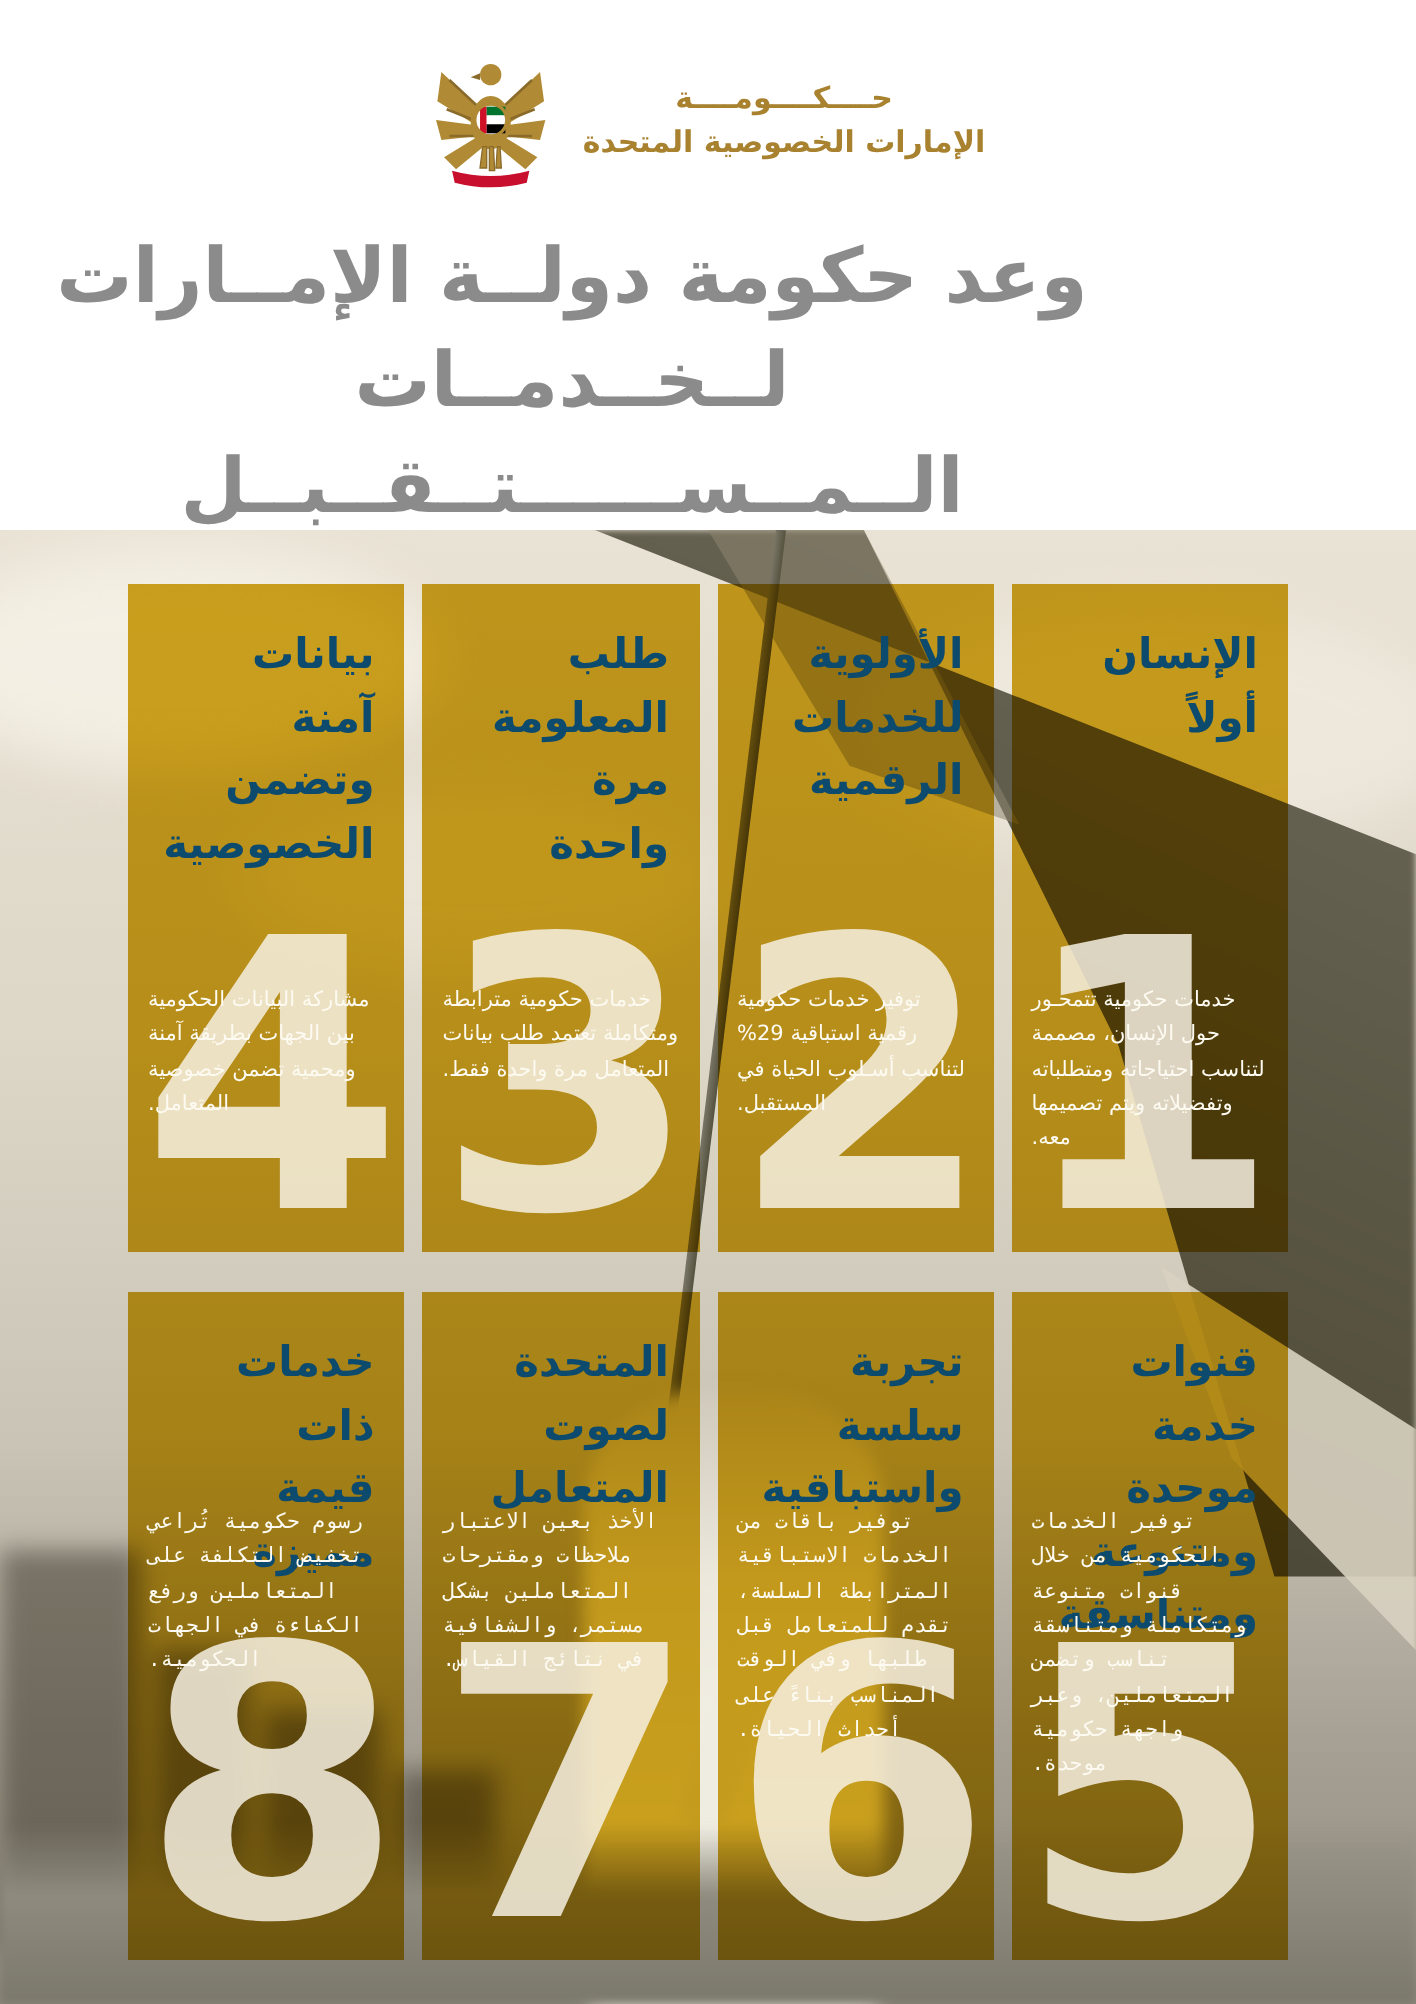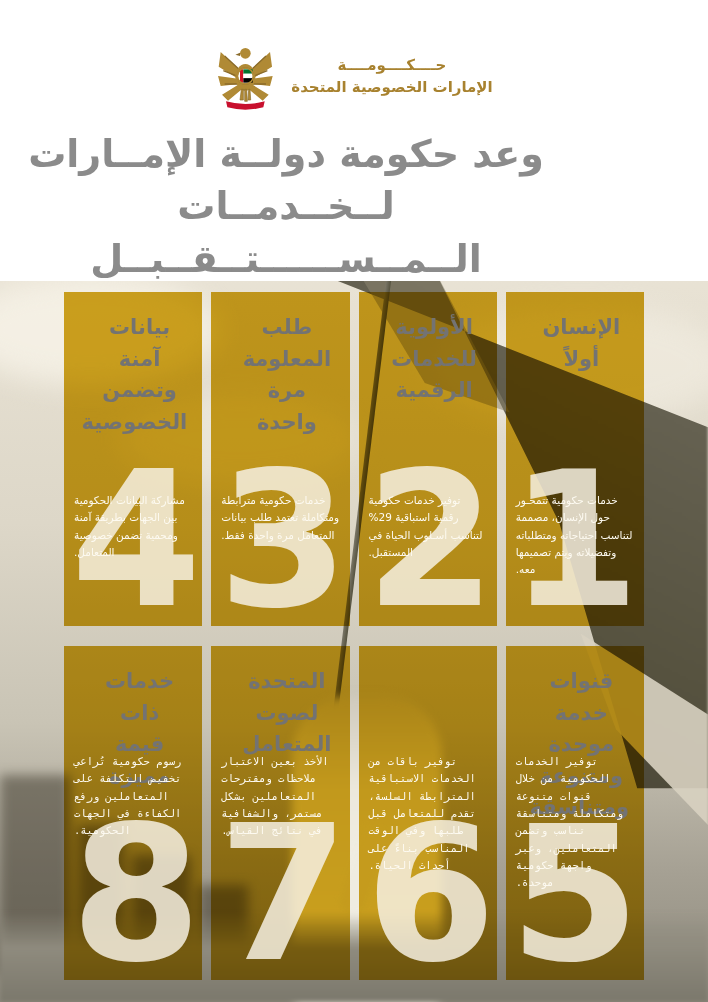--- a/index.html
+++ b/index.html
@@ -4,21 +4,21 @@
 <style>
   html,body{margin:0;padding:0;}
   body{
     width:708px;height:1002px;
     font-family:"DejaVu Sans",sans-serif;
     background:#ffffff;
   }
   .page{position:relative;width:708px;height:1002px;overflow:hidden;background:#ffffff;}
 
   
-  .header{position:absolute;top:16px;left:0;width:708px;height:265px;background:#ffffff;}
+  .header{position:absolute;top:0;left:0;width:708px;height:265px;background:#ffffff;}
   .logo{position:absolute;top:26px;left:50%;transform:translateX(-50%);
         display:flex;flex-direction:row;align-items:center;gap:16px;direction:ltr;}
   .logo-text{direction:rtl;text-align:center;color:#a8822f;font-weight:bold;}
   .logo-line1{font-size:15px;letter-spacing:1px;line-height:1.5;}
   .logo-line2{font-size:15px;line-height:1.5;}
   .main-title{position:absolute;top:112px;left:0;width:572px;text-align:center;
               color:#8b8b8b;font-weight:bold;font-size:38px;line-height:1.38;
               white-space:pre-line;}
 
   
@@ -60,22 +60,22 @@
         display:grid;grid-template-columns:repeat(4,1fr);column-gap:9px;row-gap:20px;direction:rtl;}
   .card{position:relative;height:334px;overflow:hidden;}
   .card-bg{position:absolute;inset:0;background:#d2a820;mix-blend-mode:multiply;}
   .card-number{position:absolute;bottom:-8px;left:0;right:0;
       font-size:188px;font-weight:bold;line-height:1;text-align:center;
       color:rgba(246,240,226,0.85);letter-spacing:-6px;}
   .card:nth-child(1) .card-number,
   .card:nth-child(5) .card-number{text-align:left;padding-left:6px;} 
   .card:nth-child(1) .card-number{text-align:right;padding-right:10px;}
   .card:nth-child(5) .card-number{text-align:right;padding-right:10px;}
-  .card-title{position:relative;padding:20px 15px 0 8px;color:#737373;font-weight:bold;
-      font-size:21px;line-height:1.5;white-space:pre-line;text-align:center;margin-left:20px;}
+  .card-title{position:relative;padding:20px 15px 0 8px;color:#0c4a6e;font-weight:bold;
+      font-size:21px;line-height:1.5;white-space:pre-line;text-align:right;margin-left:20px;}
   .card-desc{position:absolute;left:10px;right:10px;color:#fdfaf1;
       font-size:10.5px;line-height:1.65;text-align:left;}
   .card:nth-child(-n+4) .card-desc{top:200px;}
   .card:nth-child(n+5) .card-desc{top:108px;font-family:Liberation Mono, monospace;}
 </style>
 </head>
 <body>
 
 <div class="page">
 
@@ -177,20 +177,22 @@
       <div class="card-title">قنوات خدمة
 موحدة
 ومتنوعة
 ومتناسقة</div>
       <div class="card-desc">توفير الخدمات الحكومية من خلال قنوات متنوعة ومتكاملة ومتناسقة تناسب وتضمن المتعاملين، وعبر واجهة حكومية موحدة.</div>
     </div>
 
     <div class="card">
       <div class="card-bg"></div>
       <div class="card-number">6</div>
+      <div class="card-title">تجربة سلسة
+واستباقية</div>
       <div class="card-desc">توفير باقات من الخدمات الاستباقية المترابطة السلسة، تقدم للمتعامل قبل طلبها وفي الوقت المناسب بناءً على أحداث الحياة.</div>
     </div>
 
     <div class="card">
       <div class="card-bg"></div>
       <div class="card-number">7</div>
       <div class="card-title">المتحدة
 لصوت
 المتعامل</div>
       <div class="card-desc">الأخذ بعين الاعتبار ملاحظات ومقترحات المتعاملين بشكل مستمر، والشفافية في نتائج القياس.</div>

